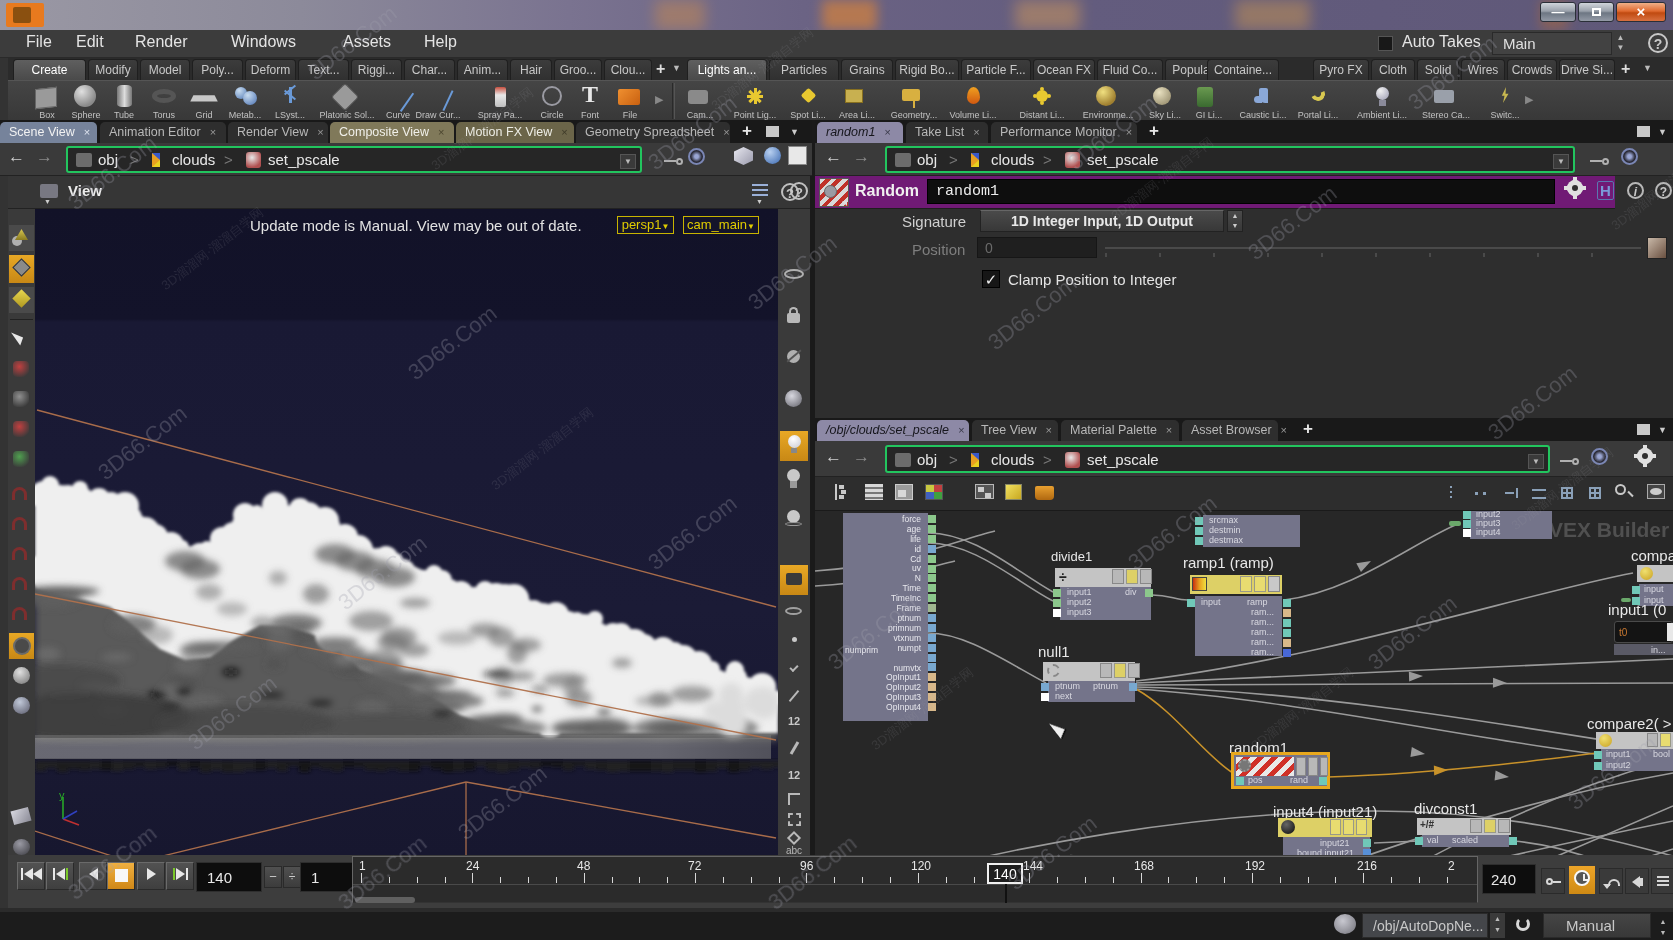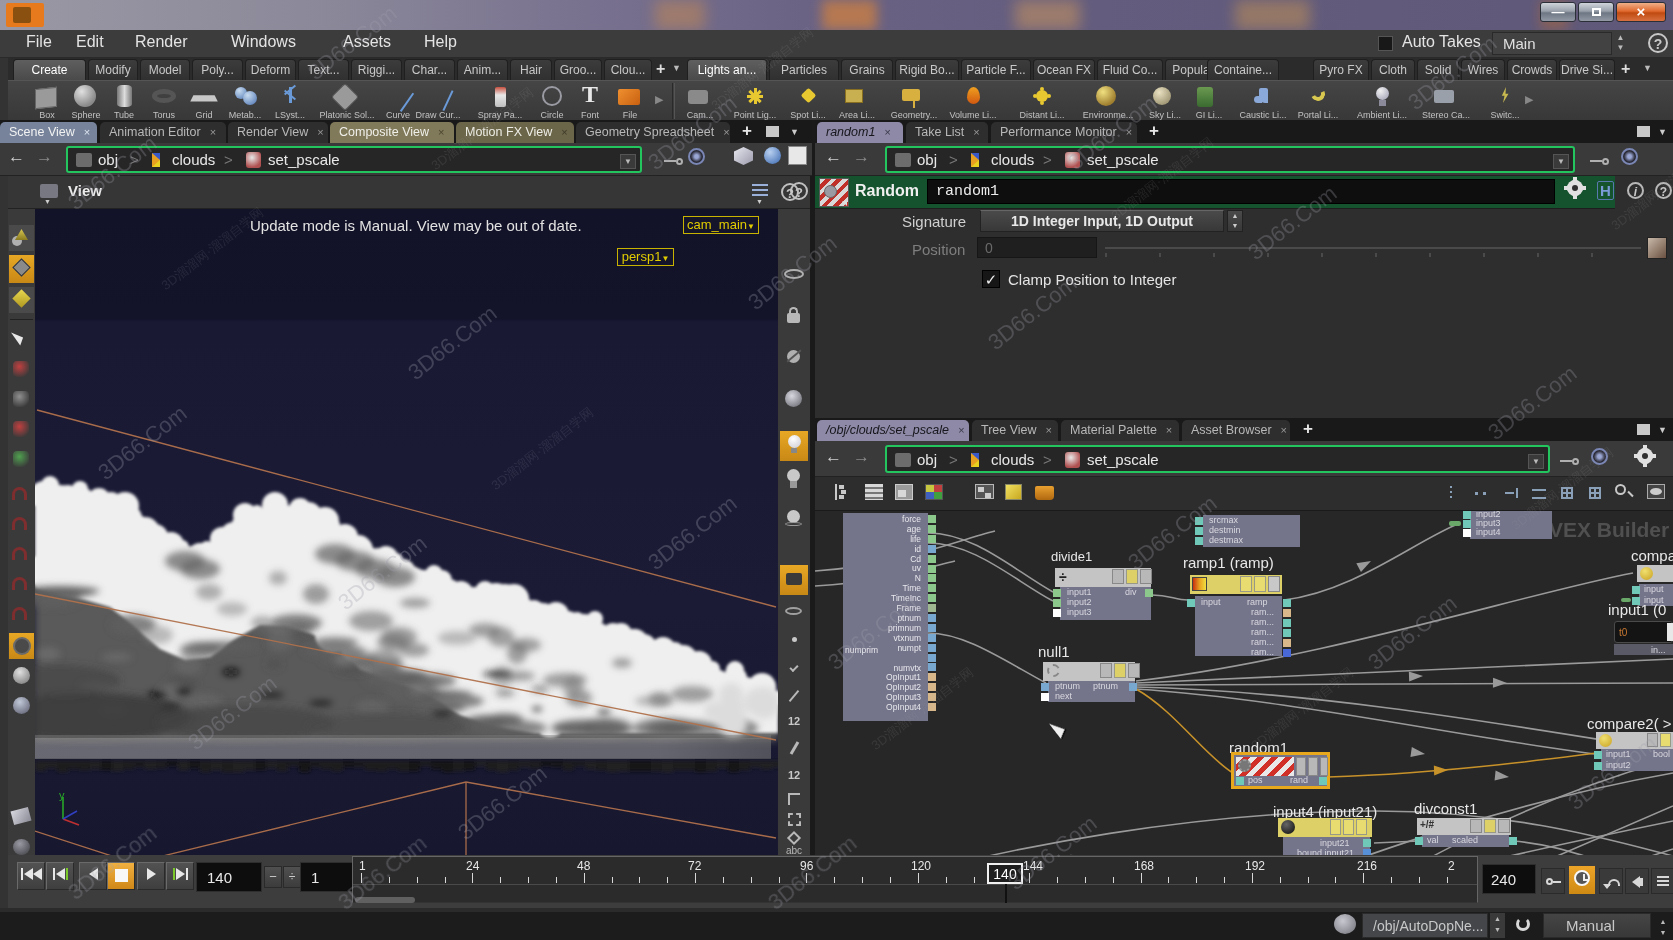--- a/index.html
+++ b/index.html
@@ -836,21 +836,21 @@
  <line x1="0" y1="622" x2="80" y2="648"></line>
 </g>
 <g stroke-width="1.6">
  <line x1="28" y1="610" x2="28" y2="588" stroke="#28a828"></line>
  <line x1="28" y1="610" x2="44" y2="616" stroke="#c03030"></line>
  <line x1="28" y1="610" x2="42" y2="602" stroke="#3040c0"></line>
 </g>
 <text x="24" y="590" fill="#28a828" font-size="11" font-family="Liberation Sans">y</text>
 </svg>
 <div style="position:absolute;left:215px;top:8px;width:360px;color:#e2e2e2;font-size:15px;">Update mode is Manual. View may be out of date.</div>
-<div style="position:absolute;left:582px;top:7px;width:57px;height:18px;border:1px solid #c8b400;color:#e0cc00;background:#14142a;font-size:13px;text-align:center;line-height:16px;margin-top:32px;">persp1<span style="font-size:8px;">▼</span></div>
+<div style="position:absolute;left:582px;top:7px;width:57px;height:18px;border:1px solid #c8b400;color:#e0cc00;background:#14142a;font-size:13px;text-align:center;line-height:16px;">persp1<span style="font-size:8px;">▼</span></div>
 <div style="position:absolute;left:648px;top:7px;width:76px;height:18px;border:1px solid #c8b400;color:#e0cc00;background:#14142a;font-size:13px;text-align:center;line-height:16px;">cam_main<span style="font-size:8px;">▼</span></div>
 </div>
 <div class="abs" id="rtop">
   <div class="ptabbar" style="position:absolute;left:0;top:0;width:858px;">
     <div class="ptab pp" style="left:2px;width:86px;">random1<span class="x" style="color:#3a3a4a;">×</span></div>
     <div class="ptab" style="left:91px;width:82px;">Take List<span class="x">×</span></div>
     <div class="ptab" style="left:176px;width:146px;">Performance Monitor<span class="x">×</span></div>
     <div style="position:absolute;left:334px;top:1px;color:#e8e8e8;font-size:17px;font-weight:bold;">+</div>
     <div style="position:absolute;left:822px;top:6px;width:13px;height:11px;background:#c8c8c8;"></div>
     <div style="position:absolute;left:843px;top:7px;color:#ccc;font-size:9px;">▼</div>
@@ -865,21 +865,21 @@
       <div style="position:absolute;left:84px;top:5px;width:0;height:0;border-left:8px solid #e8a020;border-top:7px solid #3858c8;border-bottom:7px solid #e8d020;"></div>
       <div class="crumb" style="left:104px;">clouds</div>
       <div class="chev" style="left:156px;color:#777;font-size:15px;top:3px;">&gt;</div>
       <div style="position:absolute;left:178px;top:4px;width:15px;height:16px;background:radial-gradient(circle at 40% 35%,#e8e8e8,#b05050 70%);border-radius:3px;"></div>
       <div class="crumb" style="left:200px;">set_pscale</div>
       <div style="position:absolute;right:4px;top:6px;width:16px;height:15px;background:#3a3a3a;border:1px solid #555;color:#bbb;font-size:8px;text-align:center;line-height:14px;">▼</div>
     </div>
     <div style="position:absolute;left:775px;top:8px;color:#b0b0b0;font-size:15px;"><span style="display:inline-block;width:12px;height:2px;background:#b0b0b0;vertical-align:middle;"></span><span style="display:inline-block;width:7px;height:7px;border:2px solid #b0b0b0;border-radius:50%;vertical-align:middle;"></span></div>
     <div style="position:absolute;left:806px;top:5px;width:17px;height:17px;border-radius:50%;border:2px solid #7a86b4;background:radial-gradient(circle,#9aa6d4 20%,#2a2a36 60%);"></div>
   </div>
-  <div style="position:absolute;left:0;top:56px;width:800px;height:33px;background:#14532d;border-bottom:1px solid #1e1e1e;">
+  <div style="position:absolute;left:0;top:56px;width:800px;height:33px;background:#701a75;border-bottom:1px solid #1e1e1e;">
     <div style="position:absolute;left:4px;top:2px;width:30px;height:29px;background:repeating-linear-gradient(135deg,#d8d8d8 0 4px,#c03028 4px 8px);border:1px solid #555;">
         <div style="position:absolute;left:4px;top:6px;width:13px;height:13px;border-radius:50%;background:#9a9aa2;border:1px solid #666;"></div>
         <div style="position:absolute;right:1px;bottom:0px;width:0;height:0;border-top:5px solid #ddd;border-left:5px solid transparent;"></div>
       </div>
     <div style="position:absolute;left:40px;top:6px;color:#f0f0f0;font-weight:bold;font-size:16px;">Random</div>
     <div style="position:absolute;left:112px;top:3px;width:628px;height:25px;background:#0e0e0e;border:1px solid #000;color:#ececec;font-family:'Liberation Mono',monospace;font-size:15px;padding:3px 0 0 8px;">random1</div>
     <div style="position:absolute;left:752px;top:4px;color:#e8e8e8;font-size:18px;"><span style="display:inline-block;width:16px;height:16px;background:#e0e0e0;border-radius:50%;position:relative;"><span style="position:absolute;left:6px;top:-3px;width:4px;height:22px;background:#e0e0e0;"></span><span style="position:absolute;left:-3px;top:6px;width:22px;height:4px;background:#e0e0e0;"></span><span style="position:absolute;left:1px;top:1px;width:14px;height:14px;background:#e0e0e0;transform:rotate(45deg);"></span><span style="position:absolute;left:5px;top:5px;width:6px;height:6px;background:#2f2f2f;border-radius:50%;"></span></span></div>
     <div style="position:absolute;left:782px;top:5px;color:#7a9ad8;font-size:15px;font-weight:bold;border:1px solid #5a78b0;padding:0 2px;border-radius:2px;">H</div>
     <div style="position:absolute;left:812px;top:6px;width:17px;height:17px;border:2px solid #b8b8b8;border-radius:50%;color:#c8c8c8;text-align:center;font-size:12px;line-height:16px;font-style:italic;font-weight:bold;">i</div>
     <div style="position:absolute;left:840px;top:6px;width:17px;height:17px;border:2px solid #b8b8b8;border-radius:50%;color:#c8c8c8;text-align:center;font-size:12px;line-height:16px;font-weight:bold;">?</div>
@@ -893,21 +893,21 @@
   <div style="position:absolute;left:290px;top:133px;width:536px;height:4px;background:repeating-linear-gradient(90deg,#4a4a4a 0 2px,transparent 2px 54px);"></div>
   <div style="position:absolute;left:832px;top:117px;width:20px;height:22px;background:linear-gradient(135deg,#c8b8a8,#6a5040);border:1px solid #222;"></div>
   <div style="position:absolute;left:167px;top:150px;width:18px;height:18px;background:#161616;border:1px solid #000;color:#f0f0f0;font-size:15px;text-align:center;line-height:17px;">✓</div>
   <div style="position:absolute;left:193px;top:151px;color:#e4e4e4;font-size:15px;">Clamp Position to Integer</div>
 </div>
 <div class="abs" id="rbot">
     <div class="ptabbar" style="position:absolute;left:0;top:0;width:858px;">
  <div class="ptab pp" style="left:2px;width:152px;">/obj/clouds/set_pscale<span class="x" style="color:#3a3a4a;">×</span></div>
  <div class="ptab" style="left:157px;width:86px;">Tree View<span class="x">×</span></div>
  <div class="ptab" style="left:246px;width:118px;">Material Palette<span class="x">×</span></div>
- <div class="ptab" style="left:367px;width:108px;">Asset Browser<span class="x">×</span></div>
+ <div class="ptab" style="left:367px;width:96px;">Asset Browser<span class="x">×</span></div>
  <div style="position:absolute;left:488px;top:1px;color:#e8e8e8;font-size:17px;font-weight:bold;">+</div>
  <div style="position:absolute;left:822px;top:6px;width:13px;height:11px;background:#c8c8c8;"></div>
  <div style="position:absolute;left:843px;top:7px;color:#ccc;font-size:9px;">▼</div>
 </div>
     <div class="pathrow" style="position:absolute;left:0;top:23px;width:858px;height:36px;">
  <div class="navarrow" style="left:10px;color:#d0d0d0;font-size:17px;font-weight:bold;top:6px;">←</div>
  <div class="navarrow" style="left:38px;color:#8a8a8a;font-size:17px;font-weight:bold;top:6px;">→</div>
  <div class="crumbbar" style="left:70px;width:665px;top:4px;height:28px;">
   <div style="position:absolute;left:8px;top:6px;width:16px;height:14px;background:#8a8a8a;border-radius:2px;opacity:.7;"></div>
   <div class="crumb" style="left:30px;top:4px;">obj</div>

